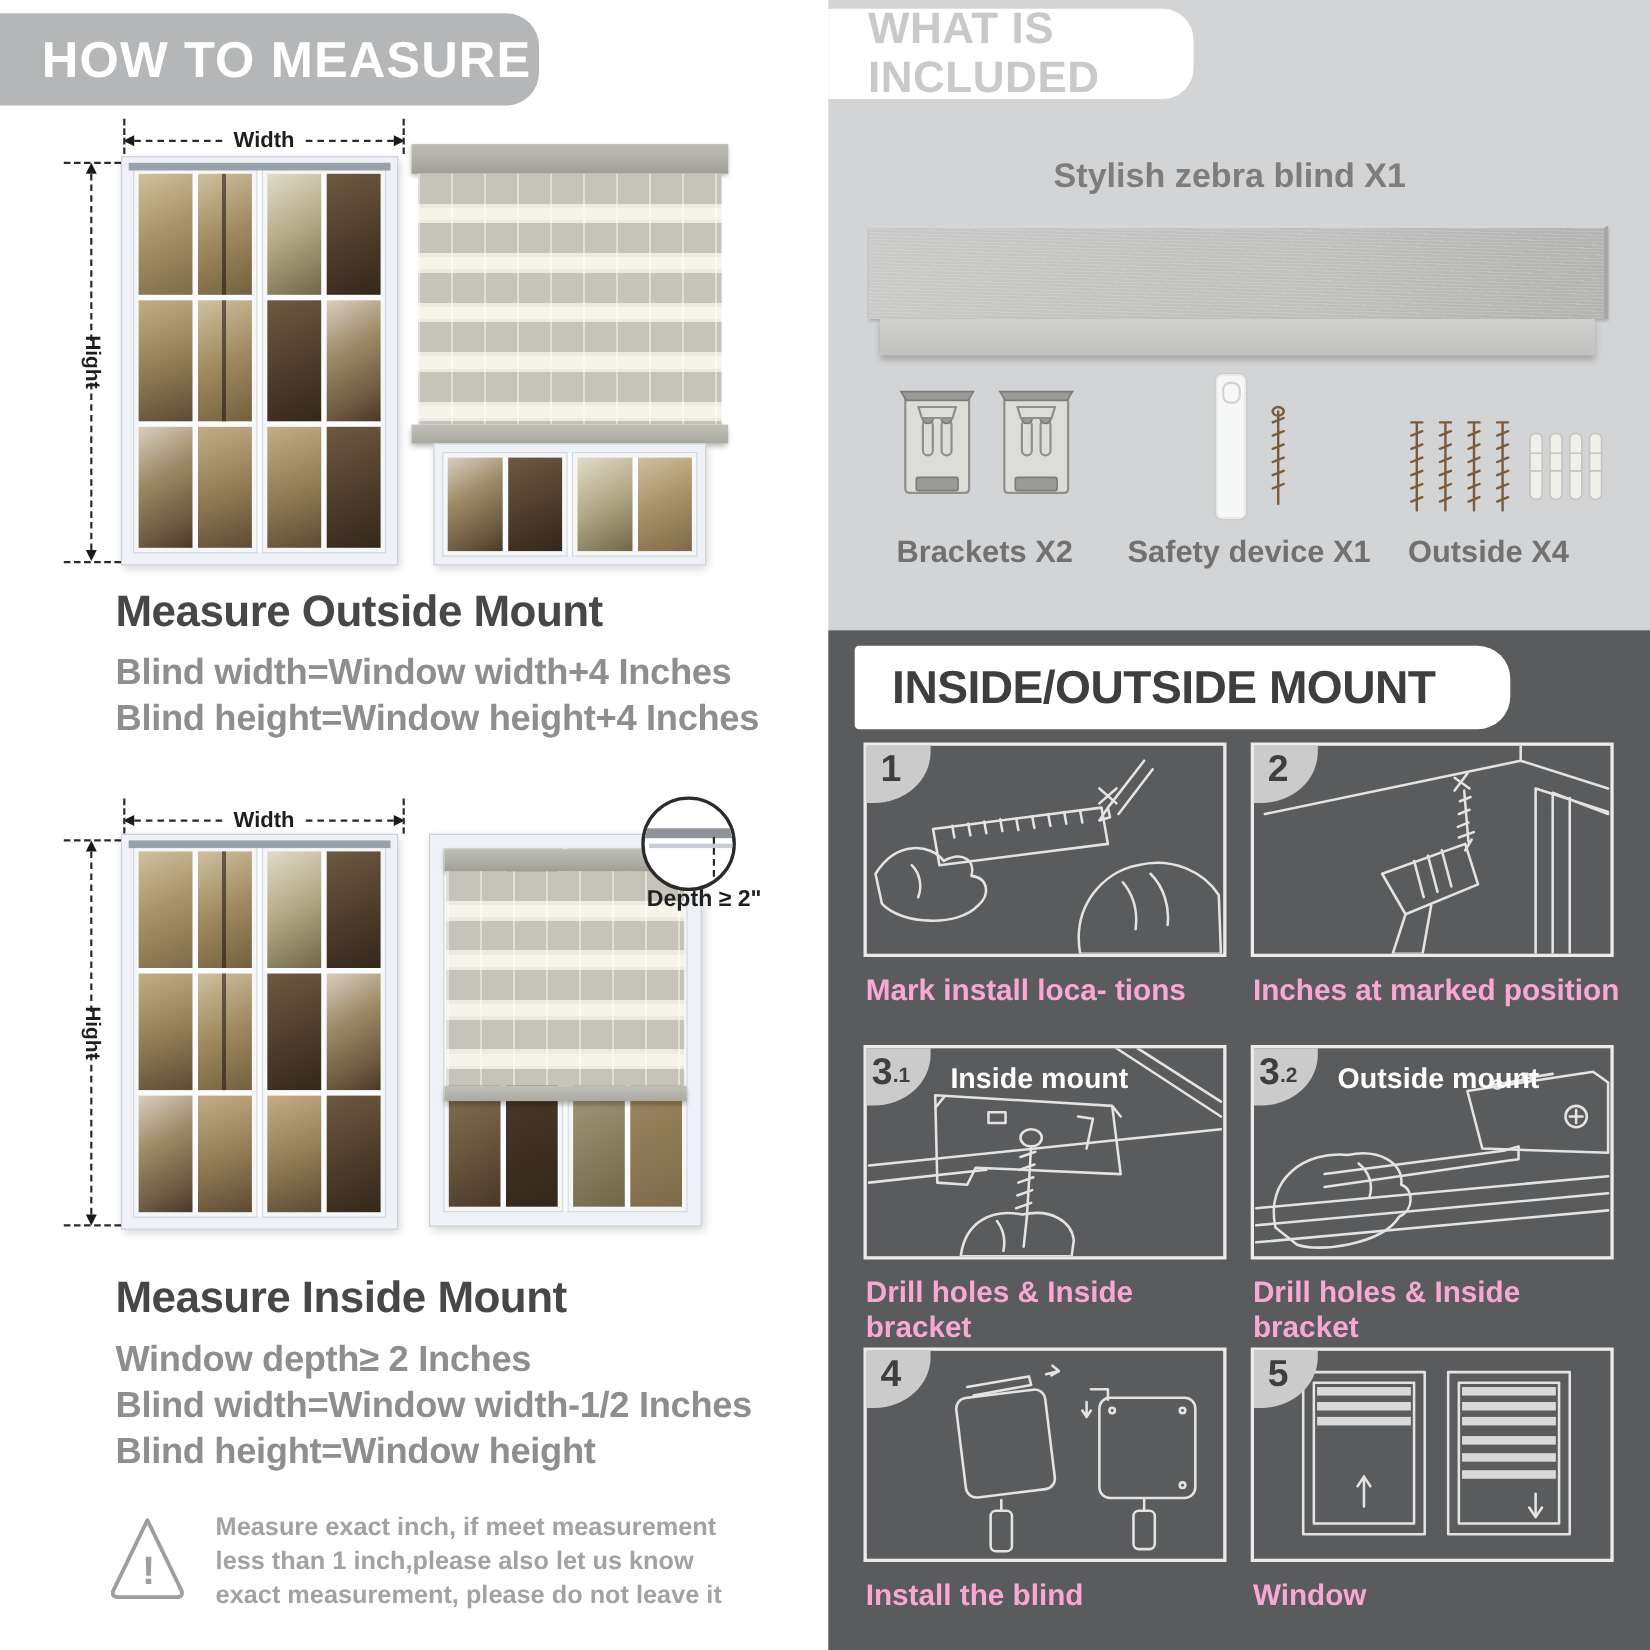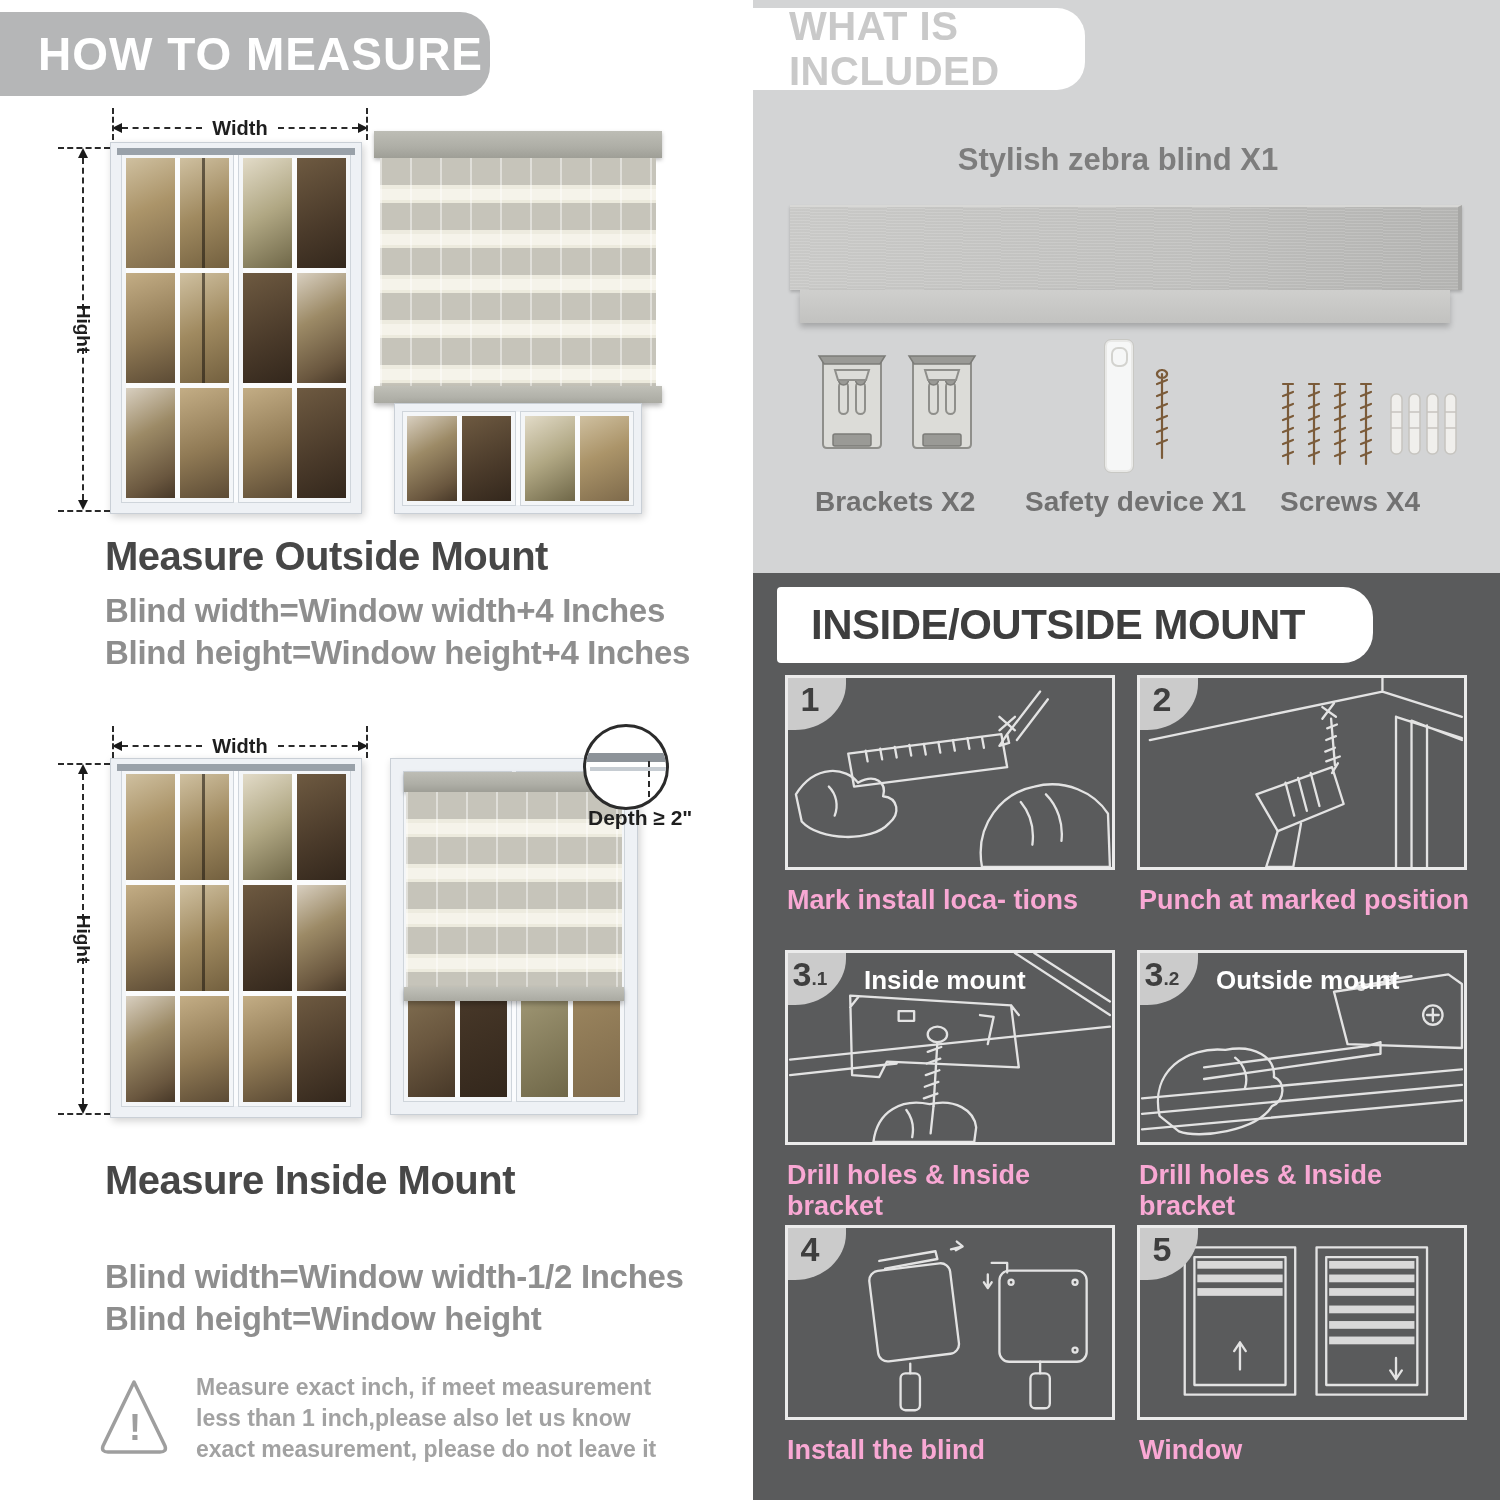--- a/index.html
+++ b/index.html
@@ -228,20 +228,21 @@
     </div>
 
     <div class="abs depth-circle" style="left:583px;top:724px;">
       <div class="abs" style="left:-12px;top:26px;width:110px;height:90px;border-top:9px solid #8d9399;border-right:9px solid #aab0b6;box-sizing:border-box;"></div>
       <div class="abs" style="left:4px;top:40px;width:84px;height:60px;border-top:4px solid #c6ccd2;border-right:4px solid #c6ccd2;box-sizing:border-box;"></div>
       <div class="abs tickv" style="left:62px;top:34px;height:46px;"></div>
     </div>
     <div class="abs depth-lbl" style="left:588px;top:806px;">Depth ≥ 2"</div>
 
     <div class="abs h2" style="left:105px;top:1158px;">Measure Inside Mount</div>
+    <div class="abs formula" style="left:105px;top:1216px;">Window depth≥ 2 Inches</div>
     <div class="abs formula" style="left:105px;top:1258px;">Blind width=Window width-1/2 Inches</div>
     <div class="abs formula" style="left:105px;top:1300px;">Blind height=Window height</div>
 
     <svg class="abs" style="left:98px;top:1376px;" width="72" height="80" viewBox="0 0 72 80">
       <path class="tri" d="M36,6 L67,70 Q69,76 62,76 L10,76 Q3,76 5,70 Z"></path>
       <text class="tri-bang" x="31" y="64">!</text>
     </svg>
     <div class="abs warn-text" style="left:196px;top:1372px;">Measure exact inch, if meet measurement less than 1 inch,please also let us know exact measurement, please do not leave it</div>
   </section>
 
@@ -291,21 +292,21 @@
         <rect x="118" y="22" width="11" height="60" rx="5"></rect>
         <rect x="136" y="22" width="11" height="60" rx="5"></rect>
         <rect x="154" y="22" width="11" height="60" rx="5"></rect>
         <rect x="172" y="22" width="11" height="60" rx="5"></rect>
         <path d="M118,40 h11 M136,40 h11 M154,40 h11 M172,40 h11 M118,56 h11 M136,56 h11 M154,56 h11 M172,56 h11" fill="none"></path>
       </g>
     </svg>
 
     <div class="abs item-lbl" style="left:62px;top:486px;">Brackets X2</div>
     <div class="abs item-lbl" style="left:272px;top:486px;">Safety device X1</div>
-    <div class="abs item-lbl" style="left:527px;top:486px;">Screws X4</div>
+    <div class="abs item-lbl" style="left:527px;top:486px;">Outside X4</div>
   </section>
 
   <section class="abs mount">
     <div class="abs mnt-box">
       <span>INSIDE/OUTSIDE MOUNT</span>
     </div>
 
     <figure class="panel" style="left:32px;top:102px;margin:0;">
       <svg class="art" viewBox="0 0 330 195">
         <path d="M60,78 L218,58 L224,92 L66,112 Z"></path>
@@ -328,21 +329,21 @@
         <path d="M148,108 l9,34 M161,103 l9,34 M174,98 l9,34"></path>
         <path d="M140,158 L128,195 M164,150 L156,195 M128,195 L156,195"></path>
         <path d="M196,98 L202,88 M199,90 L195,42"></path>
         <path d="M191,52 l10,-4 M190,64 l10,-4 M189,76 l10,-4 M190,86 l14,-5"></path>
         <path d="M186,30 l14,10 M198,26 l-12,16"></path>
       </svg>
       <div class="badge">
         <span class="num">2</span>
       </div>
     </figure>
-    <figcaption class="abs caption" style="left:386px;top:312px;">Punch at marked position</figcaption>
+    <figcaption class="abs caption" style="left:386px;top:312px;">Inches at marked position</figcaption>
 
     <figure class="panel" style="left:32px;top:377px;margin:0;">
       <svg class="art" viewBox="0 0 330 195">
         <path d="M232,0 L330,64 M252,0 L330,50 M0,110 L330,76 M0,126 L110,114"></path>
         <path d="M62,44 L228,54 L236,118 L100,112 L92,128 L64,126 Z M228,54 L236,64 M70,46 l-8,10"></path>
         <rect x="112" y="60" width="16" height="10"></rect>
         <path d="M196,64 l14,2 l-6,28"></path>
         <ellipse cx="152" cy="84" rx="10" ry="8"></ellipse>
         <path d="M152,92 L148,158 M142,102 l14,-5 M141,114 l14,-5 M140,126 l14,-5 M139,138 l14,-5 M138,150 l14,-5"></path>
         <path d="M148,158 L145,186"></path>

